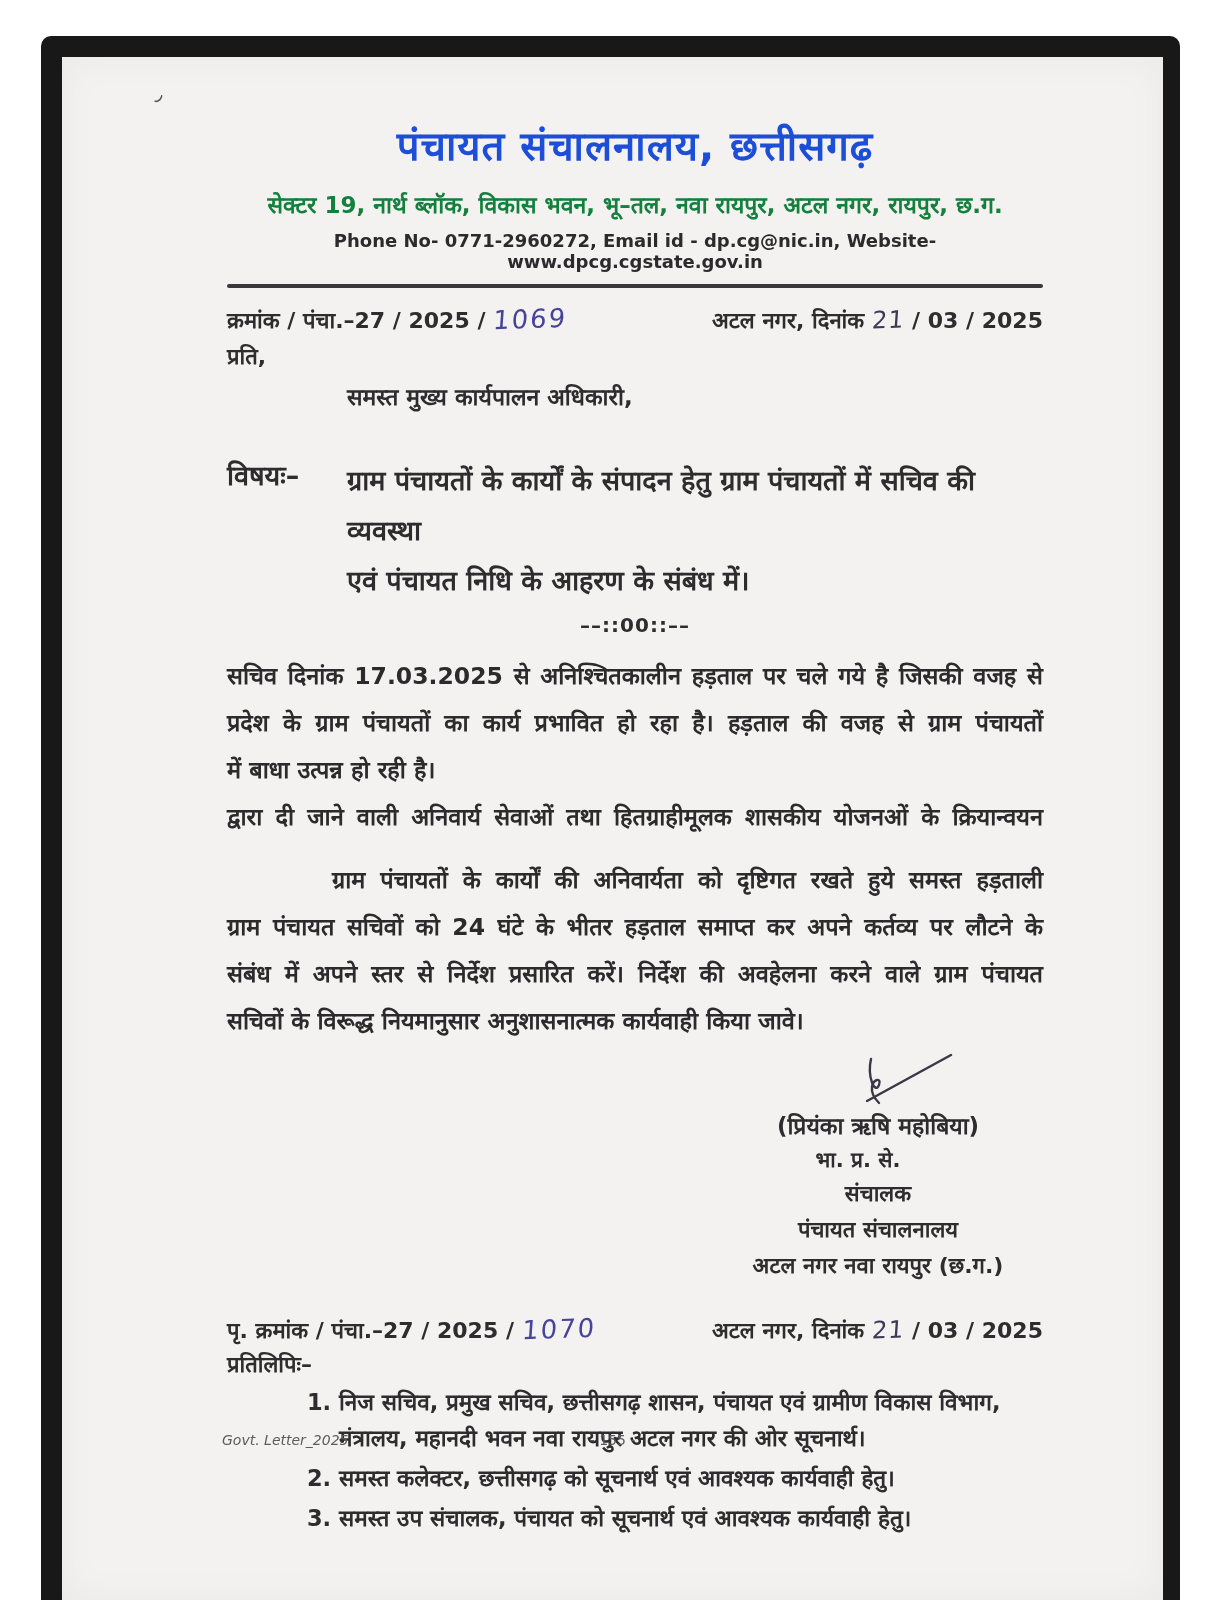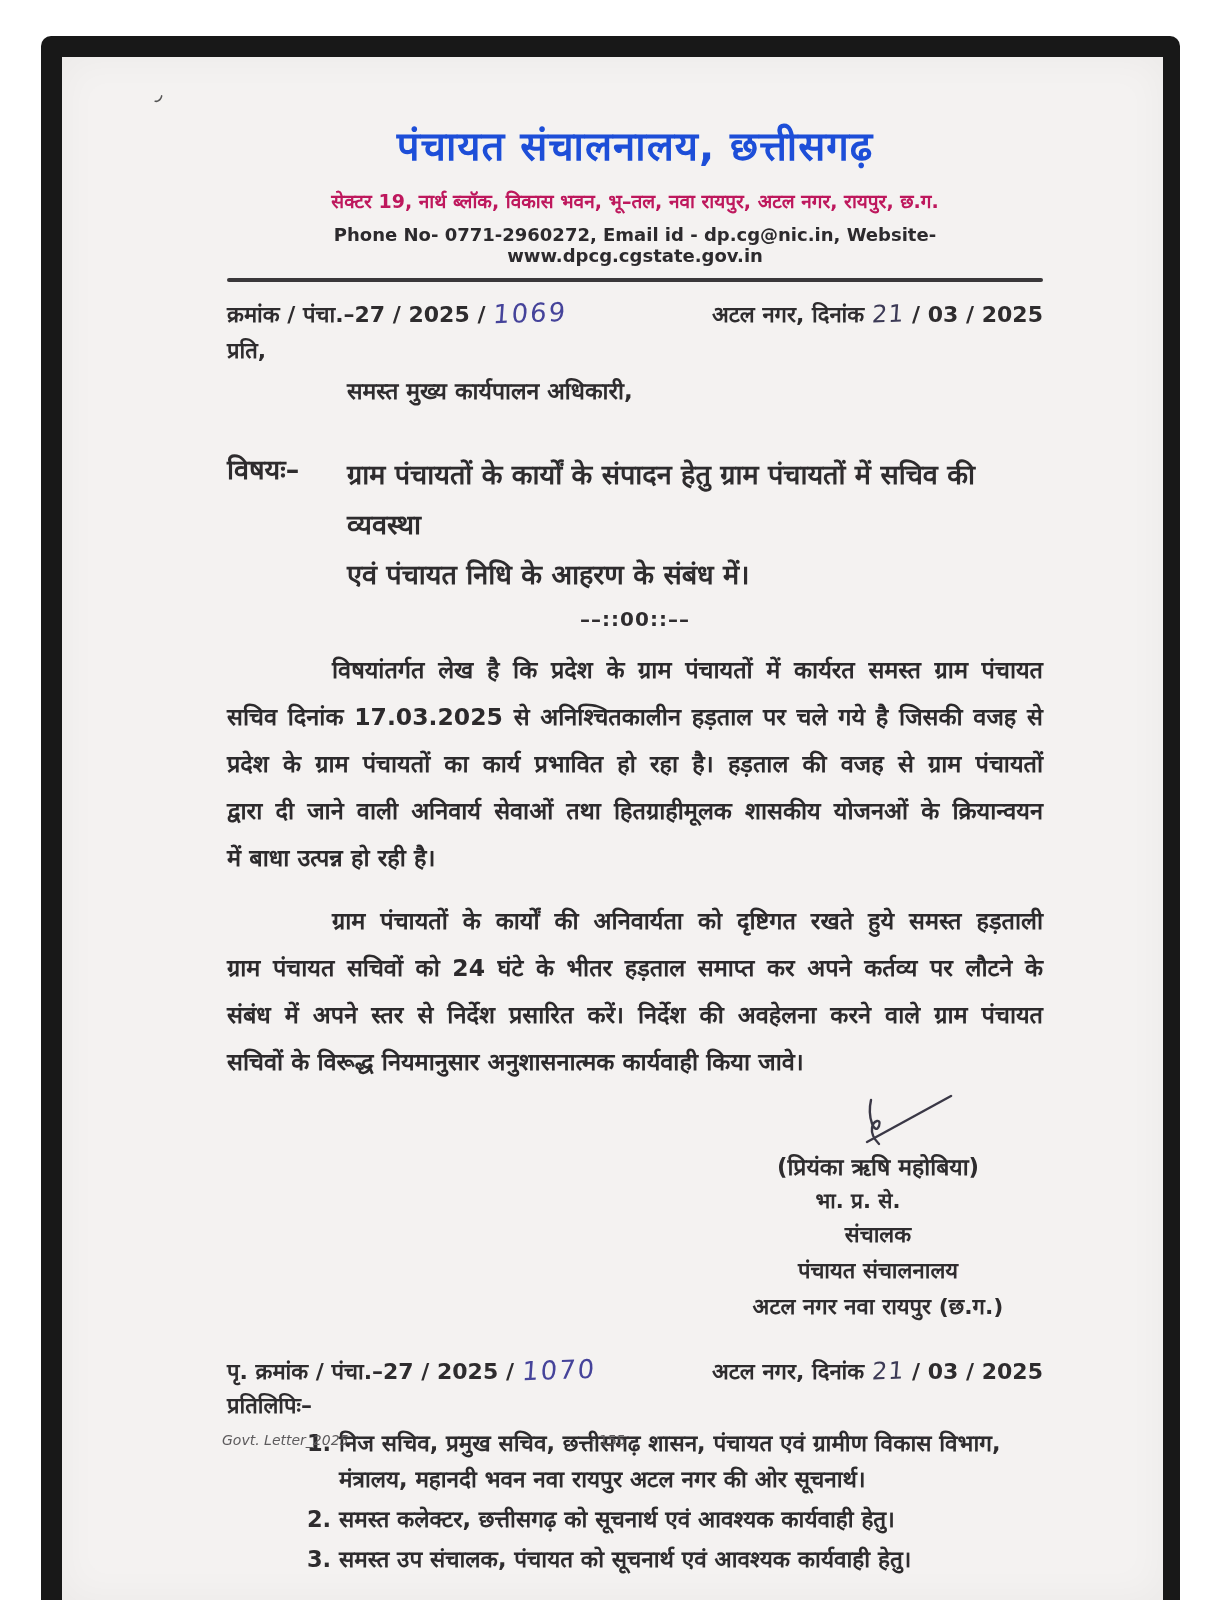--- a/index.html
+++ b/index.html
@@ -16,21 +16,21 @@
     position:relative;
     box-shadow:inset 0 0 40px rgba(0,0,0,0.04);
   }
   .content { position:relative; width:100%; height:100%; padding:30px 120px 0 165px; }
 
   .pen-speck { position:absolute; left:95px; top:25px; font-size:20px; color:#555; transform:rotate(18deg); }
 
   
   .letterhead { text-align:center; }
   .lh-title { font-size:40px; font-weight:700; letter-spacing:1px; color:#1d4ed8; margin-top:30px; }
-  .lh-address { font-size:19px; font-weight:700; color:#be185d; margin-top:16px; }
+  .lh-address { font-size:23px; font-weight:700; color:#15803d; margin-top:16px; }
   .lh-contact { font-size:18px; font-weight:700; color:#2c2a2d; margin-top:10px; font-family:"DejaVu Sans","Liberation Sans",sans-serif; }
   .lh-rule { height:4px; background:#3a383a; margin-top:12px; border-radius:2px; }
 
   
   .ref-row { display:flex; justify-content:space-between; align-items:baseline; margin-top:16px; font-size:22px; font-weight:600; }
   .hand { font-family:"DejaVu Sans",cursive; color:#45439a; font-size:26px; font-weight:400;
           transform:rotate(-2deg) skewX(-6deg); display:inline-block; letter-spacing:2px; }
   .hand-date { font-size:24px; letter-spacing:1px; color:#3c3a56; }
 
   .salutation { font-size:22px; font-weight:600; margin-top:6px; }
@@ -103,25 +103,24 @@
         <div class="subject-label">विषयः–</div>
         <div class="subject-lines">
           <div>ग्राम पंचायतों के कार्यों के संपादन हेतु ग्राम पंचायतों में सचिव की व्यवस्था</div>
           <div>एवं पंचायत निधि के आहरण के संबंध में।</div>
         </div>
       </div>
 
       <div class="separator">––::00::––</div>
 
       <div class="para">
-        <div class="line first">विषयांतर्गत लेख है कि प्रदेश के ग्राम पंचायतों में कार्यरत समस्त ग्राम पंचायत</div>
         <div class="line">सचिव दिनांक 17.03.2025 से अनिश्चितकालीन हड़ताल पर चले गये है जिसकी वजह से</div>
         <div class="line">प्रदेश के ग्राम पंचायतों का कार्य प्रभावित हो रहा है। हड़ताल की वजह से ग्राम पंचायतों</div>
+        <div class="line last">में बाधा उत्पन्न हो रही है।</div>
         <div class="line">द्वारा दी जाने वाली अनिवार्य सेवाओं तथा हितग्राहीमूलक शासकीय योजनओं के क्रियान्वयन</div>
-        <div class="line last">में बाधा उत्पन्न हो रही है।</div>
       </div>
 
       <div class="para">
         <div class="line first">ग्राम पंचायतों के कार्यों की अनिवार्यता को दृष्टिगत रखते हुये समस्त हड़ताली</div>
         <div class="line">ग्राम पंचायत सचिवों को 24 घंटे के भीतर हड़ताल समाप्त कर अपने कर्तव्य पर लौटने के</div>
         <div class="line">संबंध में अपने स्तर से निर्देश प्रसारित करें। निर्देश की अवहेलना करने वाले ग्राम पंचायत</div>
         <div class="line last">सचिवों के विरूद्ध नियमानुसार अनुशासनात्मक कार्यवाही किया जावे।</div>
       </div>
 
       <div class="sig-block">

